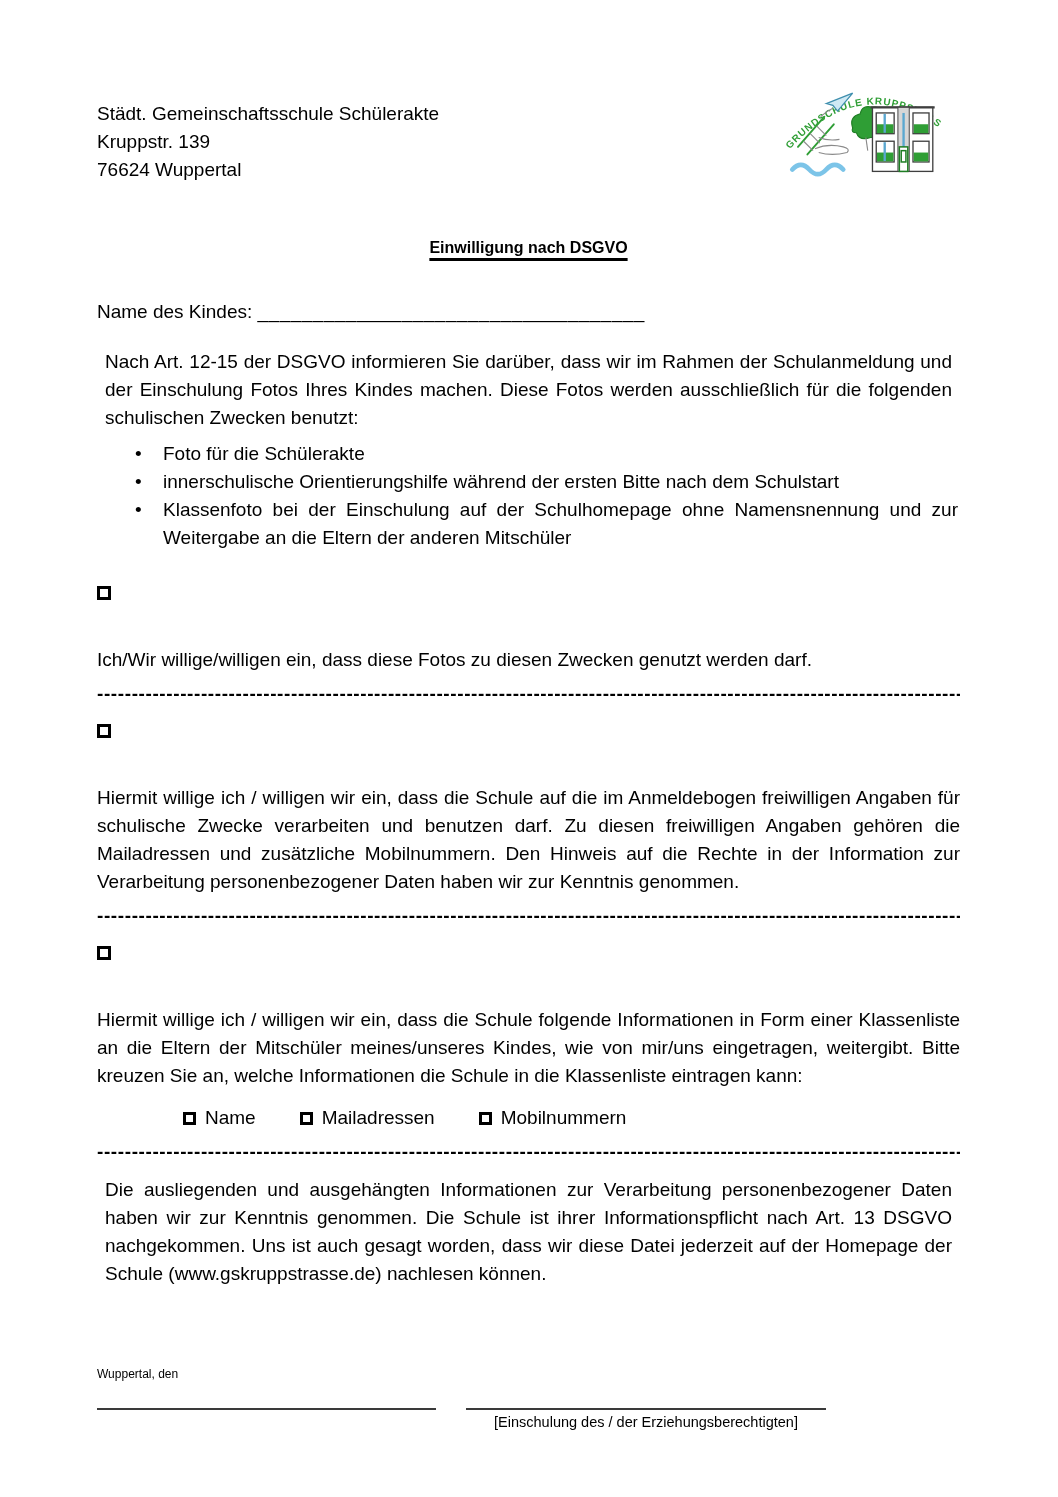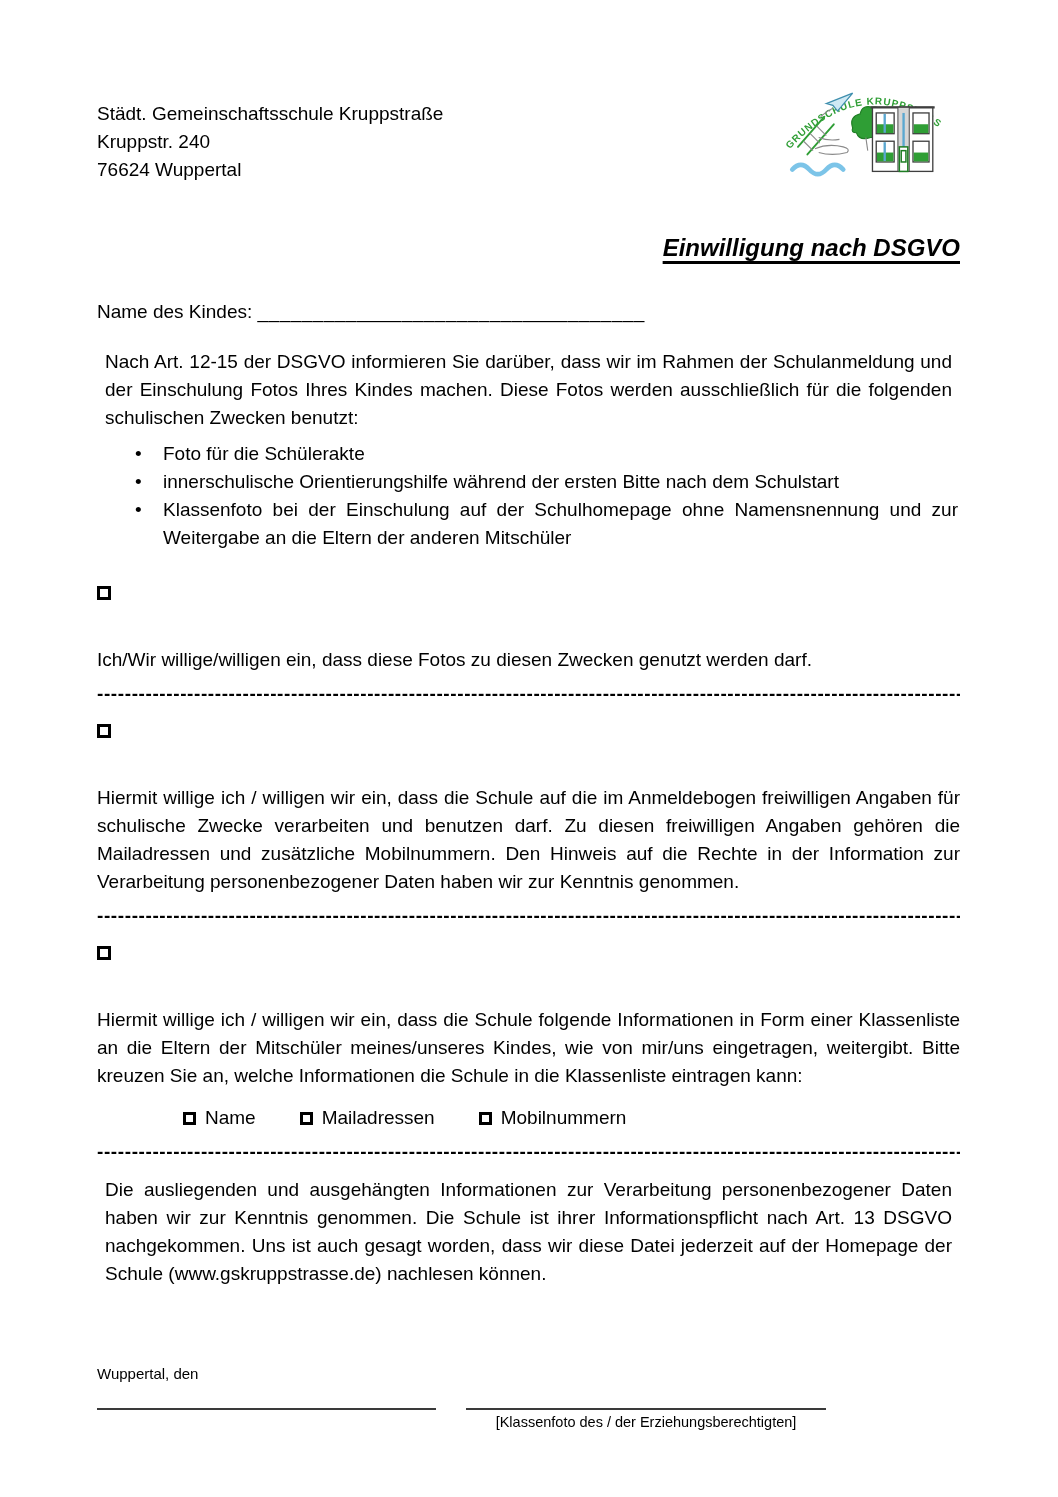--- a/index.html
+++ b/index.html
@@ -44,28 +44,27 @@
   .tree { fill: var(--logo_green, #2f9e35); stroke: var(--logo_green_dark, #1e7d23); stroke-width: 1.2; }
   .ladder { stroke: var(--logo_green, #2f9e35); stroke-width: 2; stroke-linecap: round; }
   .scribble { stroke: #8a8a8a; stroke-width: 1.2; fill: none; }
   .wave { stroke: var(--logo_blue, #7cc4e8); stroke-width: 5; fill: none; stroke-linecap: round; }
   .plane { fill: #cfe9f4; stroke: #3f8fae; stroke-width: 1.4; }
   .door { fill: #ffffff; stroke: var(--logo_green_dark, #1e7d23); stroke-width: 1.6; }
 
   
   .title {
     margin: 48px 0 0 0;
-    text-align: right;
-    font-size: 24px;
+    text-align: center;
+    font-size: 16px;
     font-weight: bold;
     line-height: 32px;
     text-decoration: underline;
     text-decoration-thickness: 2.5px;
     text-underline-offset: 5px;
-    font-style: italic;
   }
 
   
   .name-row { margin-top: 34px; white-space: nowrap; }
   .name-row .underscores { letter-spacing: 0.5px; margin-top: 24px; }
 
   
   .para { margin: 8px; text-align: justify; }
   .intro { margin-top: 22px; }
 
@@ -108,35 +107,35 @@
     align-items: center;
     gap: 44px;
     padding-left: 20px;
   }
   .option { display: flex; align-items: center; gap: 9px; }
 
   .closing { margin-top: 12px; }
 
   
   .footer { margin-top: 76px; }
-  .city-line { font-size: 15px; line-height: 20px; }
+  .city-line { font-size: 12px; line-height: 20px; }
   .sig-row { display: flex; margin-top: 24px; }
   .sig-left { width: 339px; border-top: 2px solid #3a3a3a; }
   .sig-gap { width: 30px; }
   .sig-right { width: 360px; border-top: 2px solid #3a3a3a; text-align: center; }
   .sig-caption { font-size: 14.5px; line-height: 20px; margin-top: 2px; }
 </style>
 </head>
 <body>
 
 <div class="page">
 
   <div class="address">
-    <div>Städt. Gemeinschaftsschule Kruppstraße</div>
-    <div>Kruppstr. 240</div>
+    <div>Städt. Gemeinschaftsschule Schülerakte</div>
+    <div>Kruppstr. 139</div>
     <div>76624 Wuppertal</div>
   </div>
 
   <div class="logo-wrap">
     <svg viewBox="0 0 175 125">
       <defs>
         <path id="arcPath" d="M 8 86 Q 84 2 168 62"></path>
       </defs>
       <text class="arc-text">
         <textPath href="#arcPath" startOffset="2">GRUNDSCHULE KRUPPSTRASSE</textPath>
@@ -255,18 +254,18 @@
   <div class="sep">------------------------------------------------------------------------------------------------------------------------------------------------------</div>
 
   <p class="para closing">Die ausliegenden und ausgehängten Informationen zur Verarbeitung personenbezogener Daten haben wir zur Kenntnis genommen. Die Schule ist ihrer Informationspflicht nach Art. 13 DSGVO nachgekommen. Uns ist auch gesagt worden, dass wir diese Datei jederzeit auf der Homepage der Schule (www.gskruppstrasse.de) nachlesen können.</p>
 
   <div class="footer">
     <div class="city-line">Wuppertal, den</div>
     <div class="sig-row">
       <div class="sig-left"></div>
       <div class="sig-gap"></div>
       <div class="sig-right">
-        <div class="sig-caption">[Klassenfoto des / der Erziehungsberechtigten]</div>
+        <div class="sig-caption">[Einschulung des / der Erziehungsberechtigten]</div>
       </div>
     </div>
   </div>
 
 </div>
 
 </body></html>

